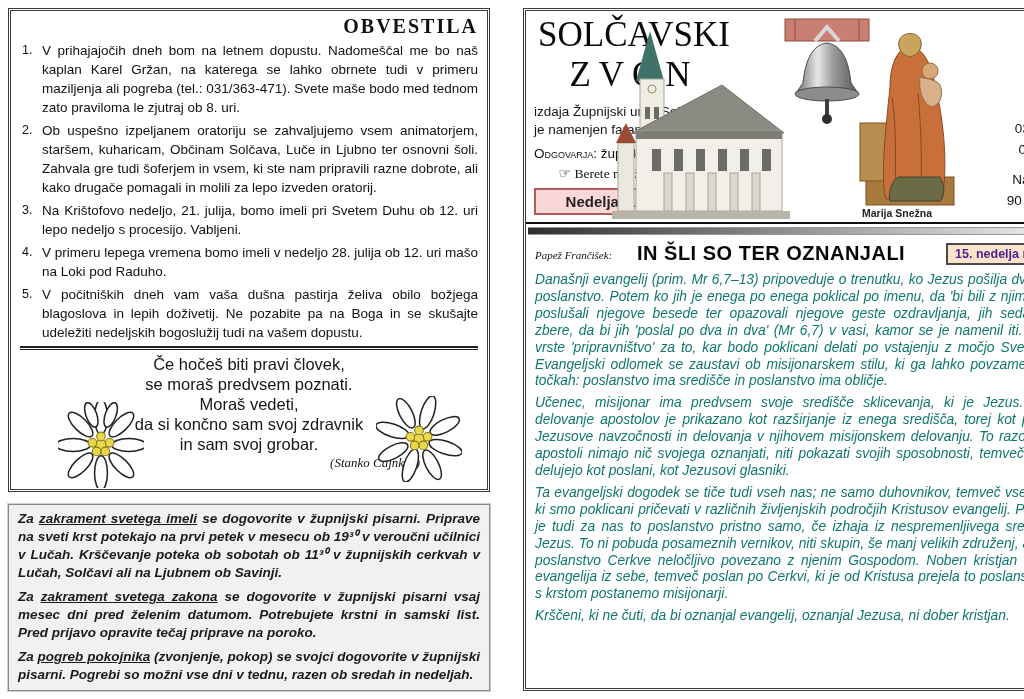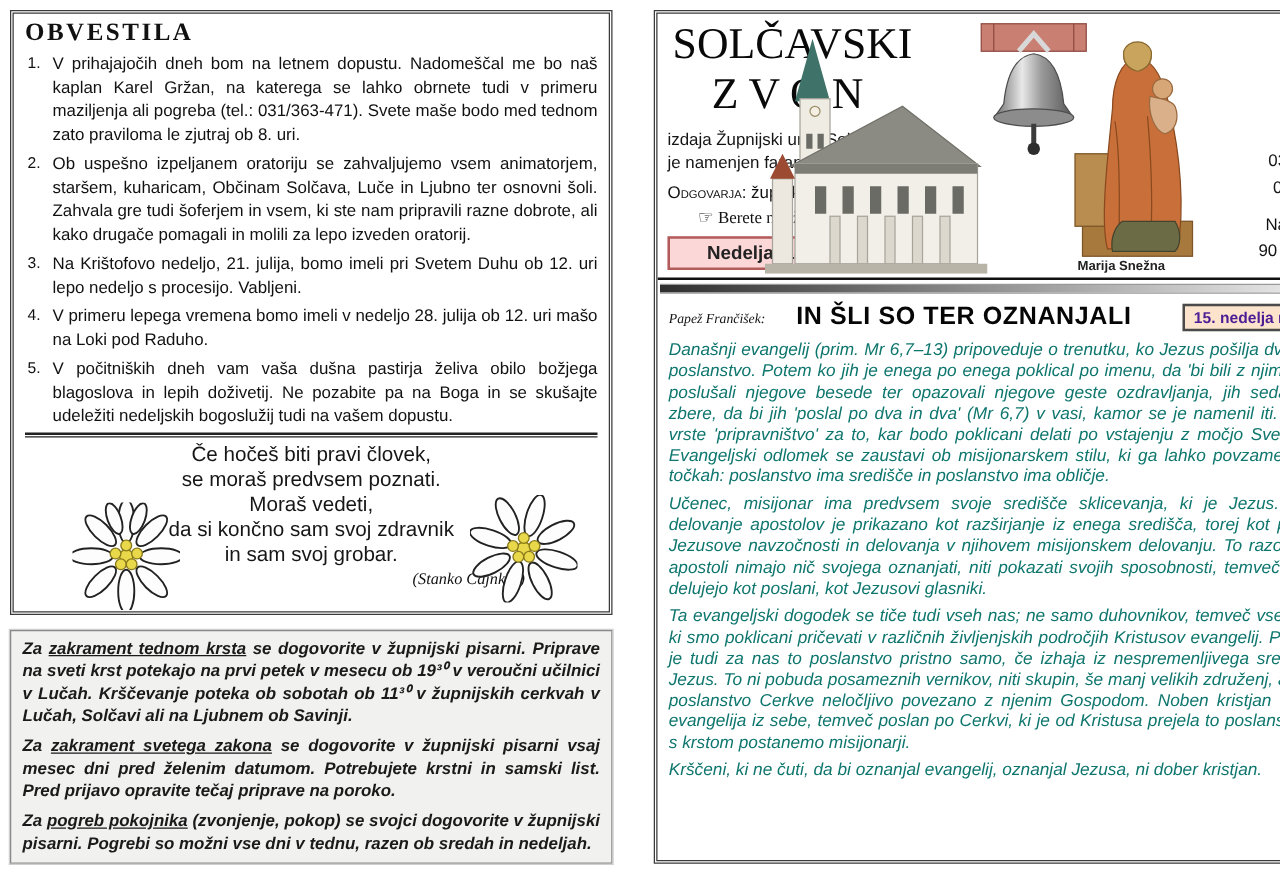--- a/index.html
+++ b/index.html
@@ -2,21 +2,21 @@
 <html><head>
 <meta charset="utf-8">
 <style>
   * { margin:0; padding:0; box-sizing:border-box; }
   html,body { width:1024px; height:699px; background:#ffffff; font-family:"Liberation Sans", sans-serif; color:#111; }
   .canvas { position:relative; width:1024px; height:699px; background:#fff; overflow:hidden; }
 
   
   .page-left { position:absolute; left:8px; top:8px; width:482px; height:683px; }
   .left-main { border:3px double #3a3a3a; background:#fff; height:484px; padding:4px 9px 2px; overflow:hidden; }
-  .obvestila-title { font-family:"Liberation Serif", serif; font-weight:bold; font-size:20px; letter-spacing:2px; text-align:left; margin-bottom:3px; }
+  .obvestila-title { font-family:"Liberation Serif", serif; font-weight:bold; font-size:20px; letter-spacing:2px; text-align:right; margin-bottom:3px; }
   ol.obvestila-list { list-style:none; counter-reset:item; }
   ol.obvestila-list li { counter-increment:item; position:relative; padding-left:22px; font-size:13.5px; line-height:19px; text-align:justify; margin-bottom:4px; }
   ol.obvestila-list li::before { content:counter(item) "."; position:absolute; left:2px; top:0; font-size:12.5px; }
   .dbl-rule { border-top:2px solid #222; border-bottom:1px solid #222; height:4px; margin:3px 0 4px; }
   .lepa-wrap { position:relative; height:150px; }
   .lepa-title { text-align:center; font-size:23px; font-weight:bold; letter-spacing:7px; color:#fff; -webkit-text-stroke:1.3px #2b2b2b; text-shadow:1.5px 1.5px 0 #9a9a9a; margin:2px 0 4px; }
   .lepa-quote { width:300px; margin:0 auto; text-align:center; font-size:16.5px; line-height:20px; color:#161616; }
   .lepa-attr { font-family:"Liberation Serif", serif; font-style:italic; font-size:13px; text-align:right; padding-right:58px; margin-top:1px; }
   .flower { position:absolute; top:48px; width:86px; height:86px; }
   .flower.fl-left { left:38px; }
@@ -124,21 +124,21 @@
           <div>se moraš predvsem poznati.</div>
           <div>Moraš vedeti,</div>
           <div>da si končno sam svoj zdravnik</div>
           <div>in sam svoj grobar.</div>
         </div>
         <div class="lepa-attr">(Stanko Cajnkar)</div>
       </div>
     </div>
 
     <div class="left-bottom">
-      <p class="sac-p"><span>Za </span><span class="sac-term">zakrament tednom krsta</span><span> se dogovorite v župnijski pisarni. Priprave na sveti krst potekajo na prvi petek v mesecu ob 19³⁰ v veroučni učilnici v Lučah. Krščevanje poteka ob sobotah ob 11³⁰ v župnijskih cerkvah v Lučah, Solčavi ali na Ljubnem ob Savinji.</span></p>
+      <p class="sac-p"><span>Za </span><span class="sac-term">zakrament svetega imeli</span><span> se dogovorite v župnijski pisarni. Priprave na sveti krst potekajo na prvi petek v mesecu ob 19³⁰ v veroučni učilnici v Lučah. Krščevanje poteka ob sobotah ob 11³⁰ v župnijskih cerkvah v Lučah, Solčavi ali na Ljubnem ob Savinji.</span></p>
       <p class="sac-p"><span>Za </span><span class="sac-term">zakrament svetega zakona</span><span> se dogovorite v župnijski pisarni vsaj mesec dni pred želenim datumom. Potrebujete krstni in samski list. Pred prijavo opravite tečaj priprave na poroko.</span></p>
       <p class="sac-p"><span>Za </span><span class="sac-term">pogreb pokojnika</span><span> (zvonjenje, pokop) se svojci dogovorite v župnijski pisarni. Pogrebi so možni vse dni v tednu, razen ob sredah in nedeljah.</span></p>
     </div>
   </div>
 
   <div class="page-right">
     <div class="masthead">
       <div class="mh-left">
         <div class="mh-title">
           <div>SOLČAVSKI</div>

